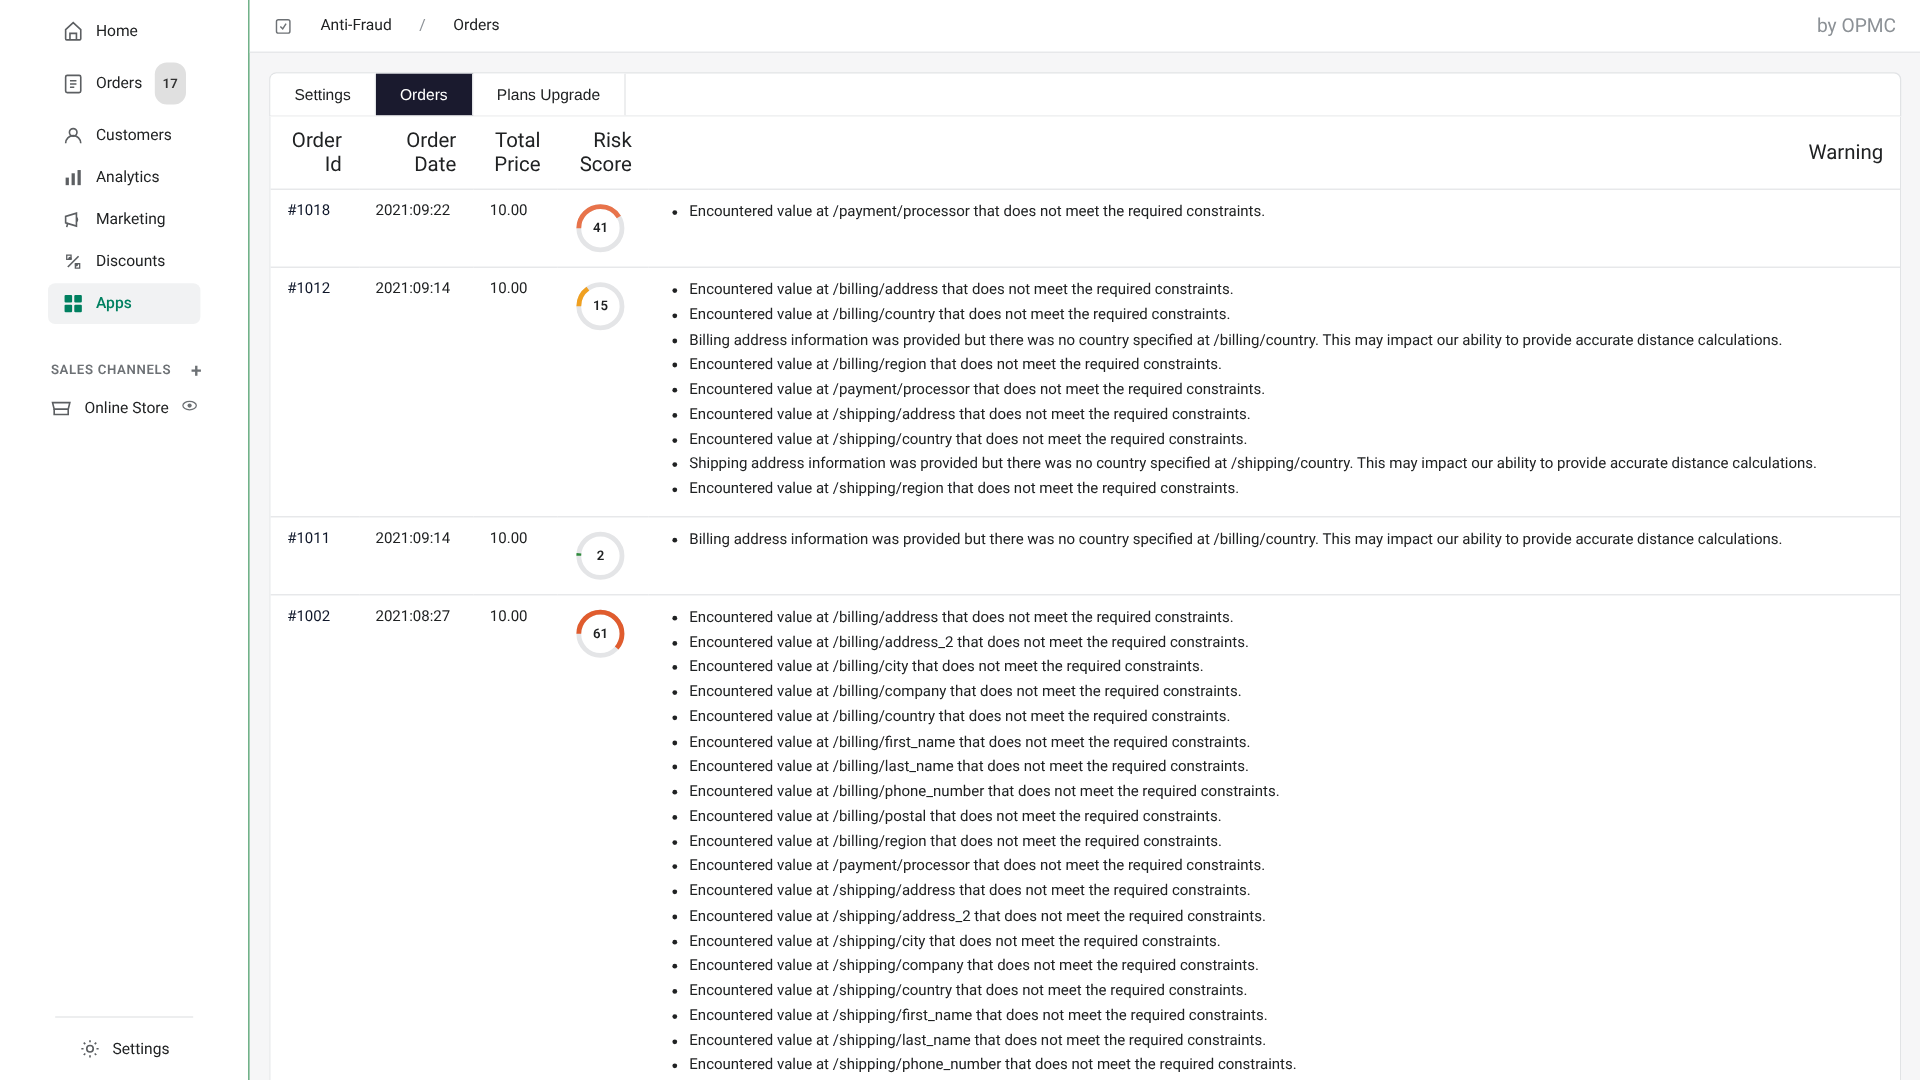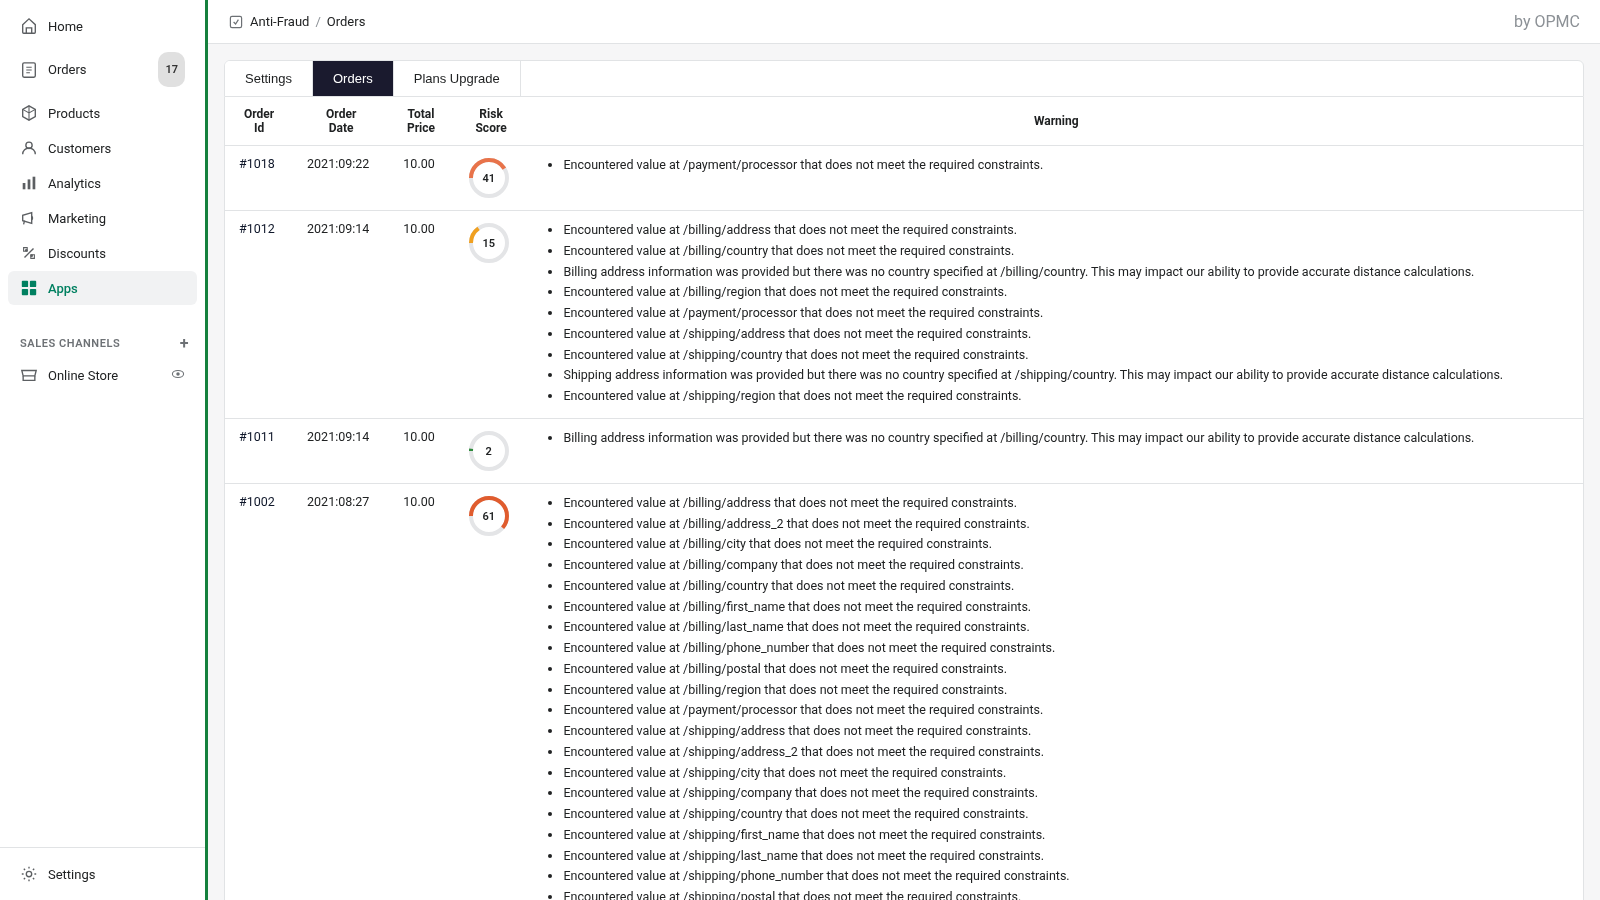--- a/index.html
+++ b/index.html
@@ -3,25 +3,26 @@
   <meta charset="utf-8">
   <style>
     * { box-sizing: border-box; margin: 0; padding: 0; }
     body { font-family: -apple-system, BlinkMacSystemFont, 'Segoe UI', Roboto, sans-serif; font-size: 13px; background: #f6f6f7; display: flex; height: 900px; overflow: hidden; }
 
     
     #sidebar {
       width: 208px;
       min-width: 208px;
       background: #fff;
-      border-right: 3px solid #15803d;
+      border-right: 1px solid #15803d;
       display: flex;
       flex-direction: column;
       height: 100%;
       overflow-y: auto;
+      align-items: center;
     }
     .sidebar-item {
       display: flex;
       align-items: center;
       padding: 8px 12px;
       cursor: pointer;
       color: #202223;
       gap: 10px;
       border-radius: 6px;
       margin: 1px 8px;
@@ -75,21 +76,21 @@
       border-bottom: 1px solid #e1e3e5;
       padding: 8px 20px;
       display: flex;
       align-items: center;
       justify-content: space-between;
       min-height: 44px;
     }
     .breadcrumb {
       display: flex;
       align-items: center;
-      gap: 6px;
+      gap: 23px;
       font-size: 13px;
       color: #202223;
     }
     .breadcrumb-sep { color: #8c9196; }
     .by-opmc { font-size: 16px; color: #8c9196; }
 
     
     #content {
       flex: 1;
       overflow-y: auto;
@@ -131,23 +132,23 @@
     }
     table {
       width: 100%;
       border-collapse: collapse;
     }
     thead tr {
       border-bottom: 1px solid #e1e3e5;
     }
     th {
       padding: 10px 14px;
-      text-align: center;
-      font-size: 12px;
-      font-weight: 700;
+      text-align: right;
+      font-size: 17px;
+      font-weight: 400;
       color: #202223;
       white-space: nowrap;
     }
     td {
       padding: 10px 14px;
       vertical-align: top;
       border-bottom: 1px solid #e1e3e5;
       font-size: 12.5px;
       color: #202223;
     }
@@ -204,29 +205,20 @@
       <span class="sidebar-icon">
         <svg width="18" height="18" viewBox="0 0 20 20" fill="none">
             <rect x="3" y="2" width="14" height="16" rx="1.5" stroke="#5c5f62" stroke-width="1.5"></rect>
             <path d="M7 7h6M7 10h6M7 13h4" stroke="#5c5f62" stroke-width="1.2"></path>
           </svg>
       </span>
       <span class="sidebar-label">Orders</span>
       <span class="badge">17</span>
     </div>
 
-    <div class="sidebar-item">
-      <span class="sidebar-icon">
-        <svg width="18" height="18" viewBox="0 0 20 20" fill="none">
-            <path d="M10 2l7 4v8l-7 4-7-4V6l7-4z" stroke="#5c5f62" stroke-width="1.5" fill="none"></path>
-            <path d="M10 2v16M3 6l7 4 7-4" stroke="#5c5f62" stroke-width="1.2"></path>
-          </svg>
-      </span>
-      <span class="sidebar-label">Products</span>
-    </div>
 
     <div class="sidebar-item">
       <span class="sidebar-icon">
         <svg width="18" height="18" viewBox="0 0 20 20" fill="none">
             <circle cx="10" cy="7" r="3.5" stroke="#5c5f62" stroke-width="1.5"></circle>
             <path d="M3 17c0-3.866 3.134-7 7-7s7 3.134 7 7" stroke="#5c5f62" stroke-width="1.5"></path>
           </svg>
       </span>
       <span class="sidebar-label">Customers</span>
     </div>

